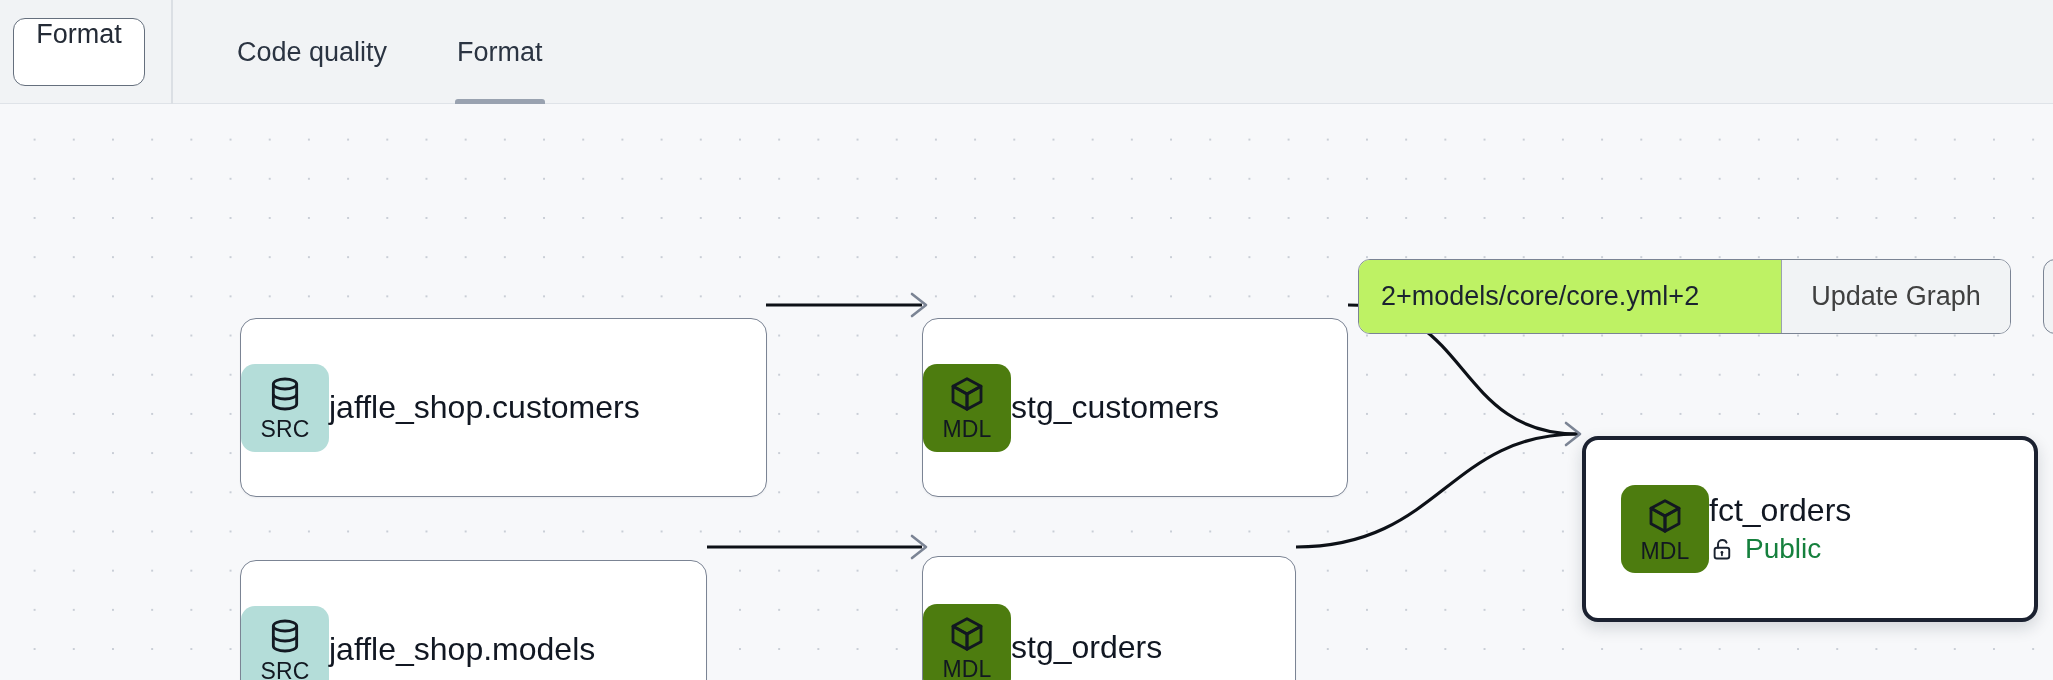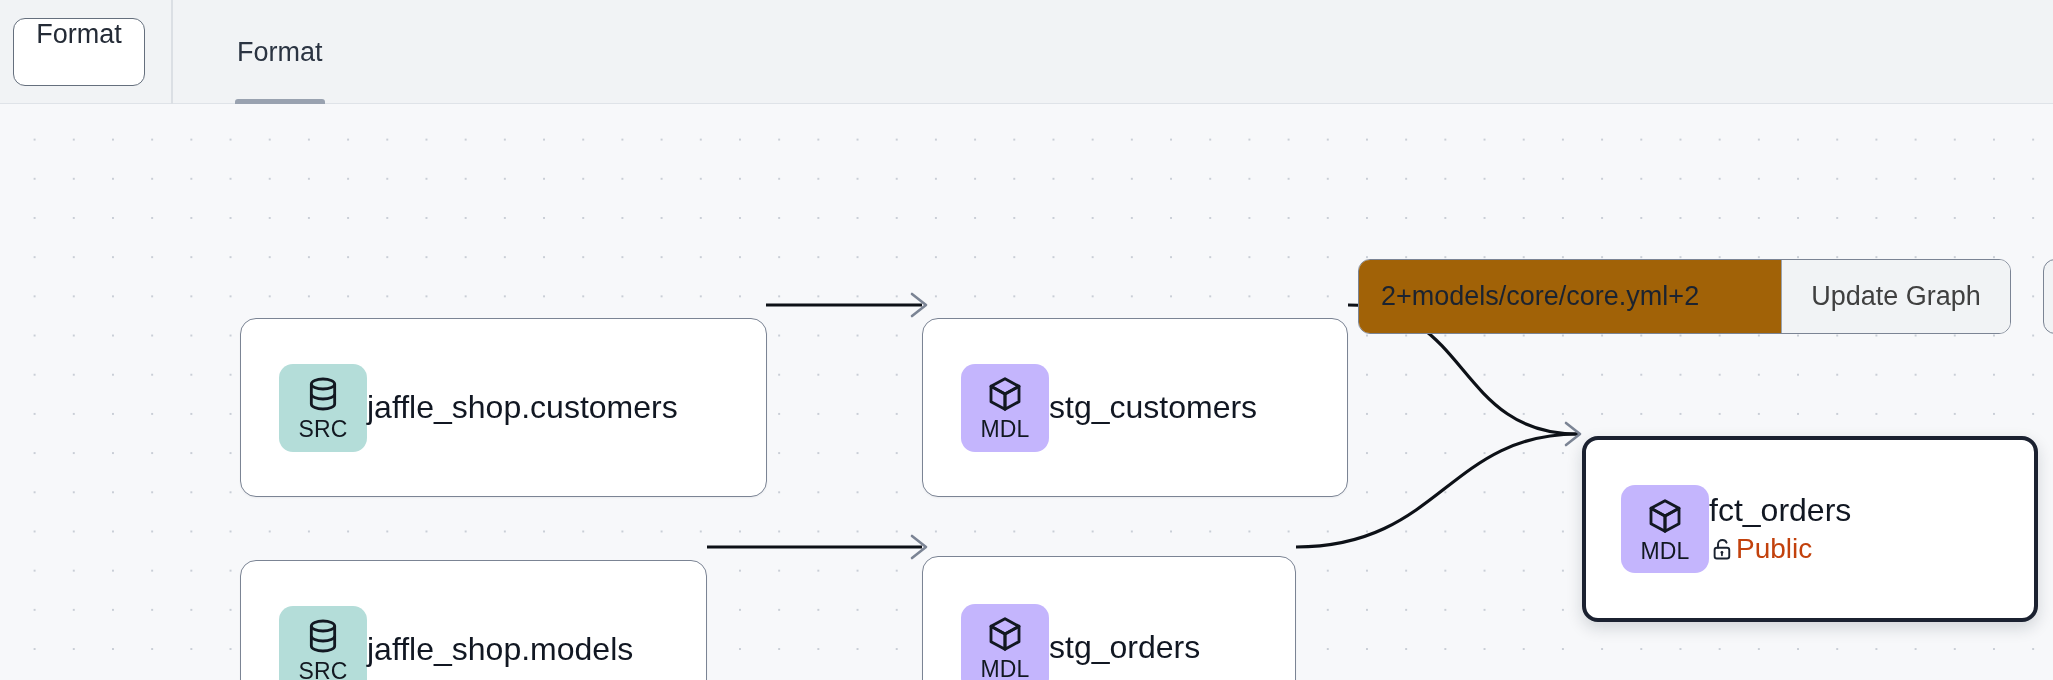--- a/index.html
+++ b/index.html
@@ -119,29 +119,28 @@
   .node.selected {
     border: 4px solid #1b2130;
     box-shadow: 0 6px 16px rgba(20, 28, 45, 0.16);
   }
 
   .badge {
     width: 88px;
     height: 88px;
     border-radius: 14px;
     flex: 0 0 auto;
-    margin-left: 38px;
     display: flex;
     flex-direction: column;
     align-items: center;
     justify-content: center;
     gap: 1px;
   }
   .badge.src { background: #b4ddd9; }
-  .badge.mdl { background: #c4b5fd; align-items: center; }
+  .badge.mdl { background: #4d7c0f; align-items: center; }
   .badge .badge-label {
     font-size: 23px;
     color: #121821;
     line-height: 1;
     margin-top: 3px;
     letter-spacing: 0.2px;
   }
   .badge svg { display: block; }
 
   .node-text {
@@ -152,22 +151,23 @@
   }
   .node-title {
     font-size: 32px;
     color: #111722;
     line-height: 1.12;
     white-space: nowrap;
   }
   .node-sub {
     display: flex;
     align-items: center;
+    gap: 9px;
     font-size: 28px;
-    color: #c2410c;
+    color: #15803d;
     line-height: 1.1;
   }
   .node-sub svg { display: block; }
 
   
   .graph-control {
     position: absolute;
     left: 1358px; top: 155px;
     height: 75px;
     display: flex;
@@ -175,21 +175,21 @@
     border: 1.6px solid #7b8494;
     border-radius: 12px;
     background: #ffffff;
     overflow: hidden;
     box-sizing: border-box;
   }
   .graph-selector-input {
     width: 422px;
     border: none;
     outline: none;
-    background: #a16207;
+    background: #bef264;
     font-family: "Liberation Sans", sans-serif;
     font-size: 27px;
     color: #1b2330;
     padding: 0 22px;
     box-sizing: border-box;
   }
   .update-graph-btn {
     width: 229px;
     background: #f1f3f5;
     border: none;
@@ -219,20 +219,24 @@
 
   <div class="toolbar">
 
     <div class="format-btn">
       <span>Format</span>
     </div>
 
     <div class="toolbar-divider"></div>
 
     <div class="tabs">
+      <div class="tab">
+        <span>Code quality</span>
+        <span class="tab-underline"></span>
+      </div>
       <div class="tab active">
         <span>Format</span>
         <span class="tab-underline"></span>
       </div>
     </div>
   </div>
 
   <div class="canvas">
 
     <svg class="edges-svg" viewBox="0 0 2053 576">

